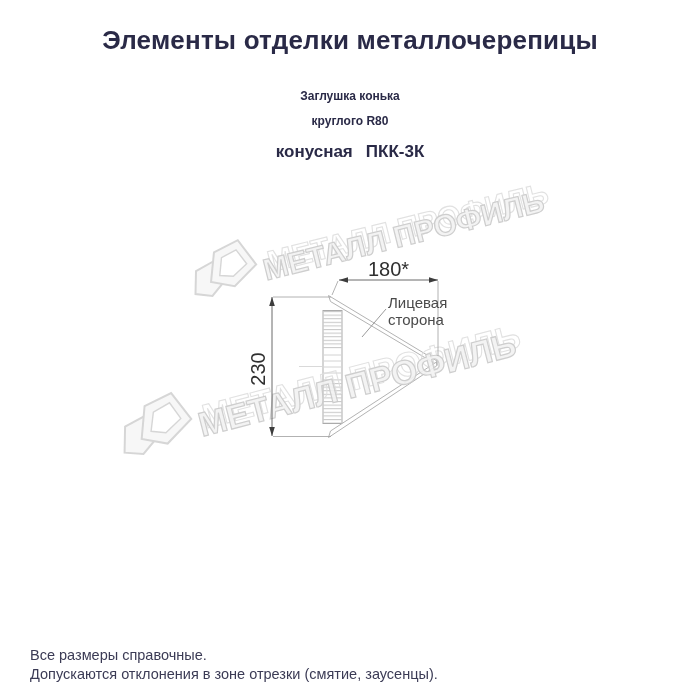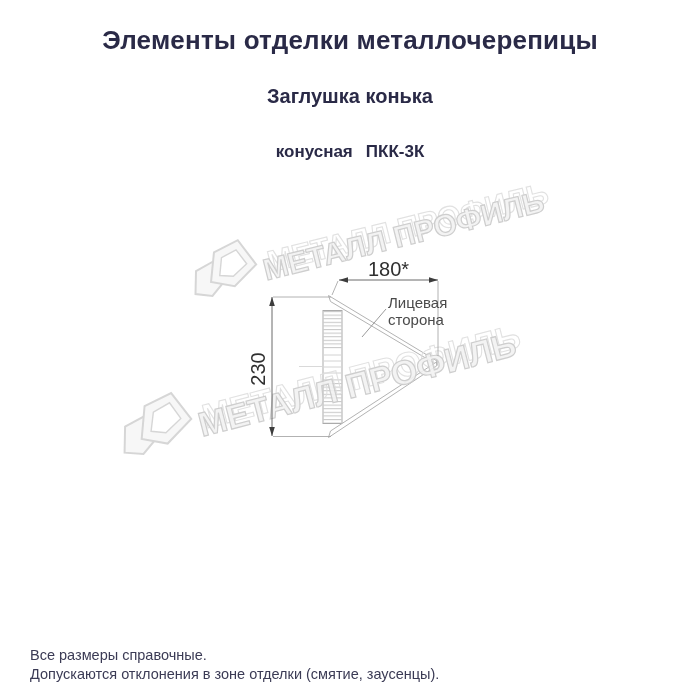--- a/index.html
+++ b/index.html
@@ -1,37 +1,38 @@
 <!DOCTYPE html>
 <html><head>
 <meta charset="utf-8">
 <style>
   html,body{margin:0;padding:0;background:#ffffff;}
   .canvas{position:relative;width:700px;height:700px;background:#ffffff;
           font-family:"Liberation Sans",sans-serif;overflow:hidden;}
   .title{position:absolute;top:25px;left:0;width:100%;text-align:center;margin:0;
          font-size:26px;font-weight:bold;color:#2a2a47;letter-spacing:.2px;}
   .product-name{position:absolute;top:84px;left:0;width:100%;text-align:center;
-         font-size:20px;font-weight:bold;color:#2a2a47;line-height:25px;}
+         font-size:12px;font-weight:bold;color:#2a2a47;line-height:25px;}
   .product-model{position:absolute;top:142px;left:0;width:100%;text-align:center;
          font-size:17px;font-weight:bold;color:#2a2a47;}
   .model-code{margin-left:13px;}
   .drawing{position:absolute;left:0;top:0;}
   .drawing text{font-family:"Liberation Sans",sans-serif;}
   .notes{position:absolute;left:22px;top:646px;font-size:14.5px;color:#3b3b55;line-height:18.5px;margin-left:8px;}
 </style>
 </head>
 <body>
 
 <div class="canvas">
 
   <h1 class="title">Элементы отделки металлочерепицы</h1>
 
   <div class="product-name">
     <div>Заглушка конька</div>
+    <div>круглого R80</div>
   </div>
 
   <div class="product-model">
     <span>конусная</span><span class="model-code">ПКК-3К</span>
   </div>
 
   <svg class="drawing" width="700" height="700" viewBox="0 0 700 700">
     <defs>
       <pattern id="ribs" x="323" y="311" width="19" height="3.6" patternUnits="userSpaceOnUse">
         <line x1="0" y1="0.6" x2="19" y2="0.6" stroke="#bcbcbc" stroke-width="0.9"></line>
@@ -106,16 +107,16 @@
 
     <g>
       <line x1="386" y1="309" x2="362" y2="337" stroke="#8f8f8f" stroke-width="0.9"></line>
       <text x="388" y="308" font-size="15" fill="#4a4a4a">Лицевая</text>
       <text x="388" y="325" font-size="15" fill="#4a4a4a">сторона</text>
     </g>
   </svg>
 
   <div class="notes">
     <div>Все размеры справочные.</div>
-    <div>Допускаются отклонения в зоне отделки (смятие, заусенцы).</div>
+    <div>Допускаются отклонения в зоне отрезки (смятие, заусенцы).</div>
   </div>
 
 </div>
 
 </body></html>

